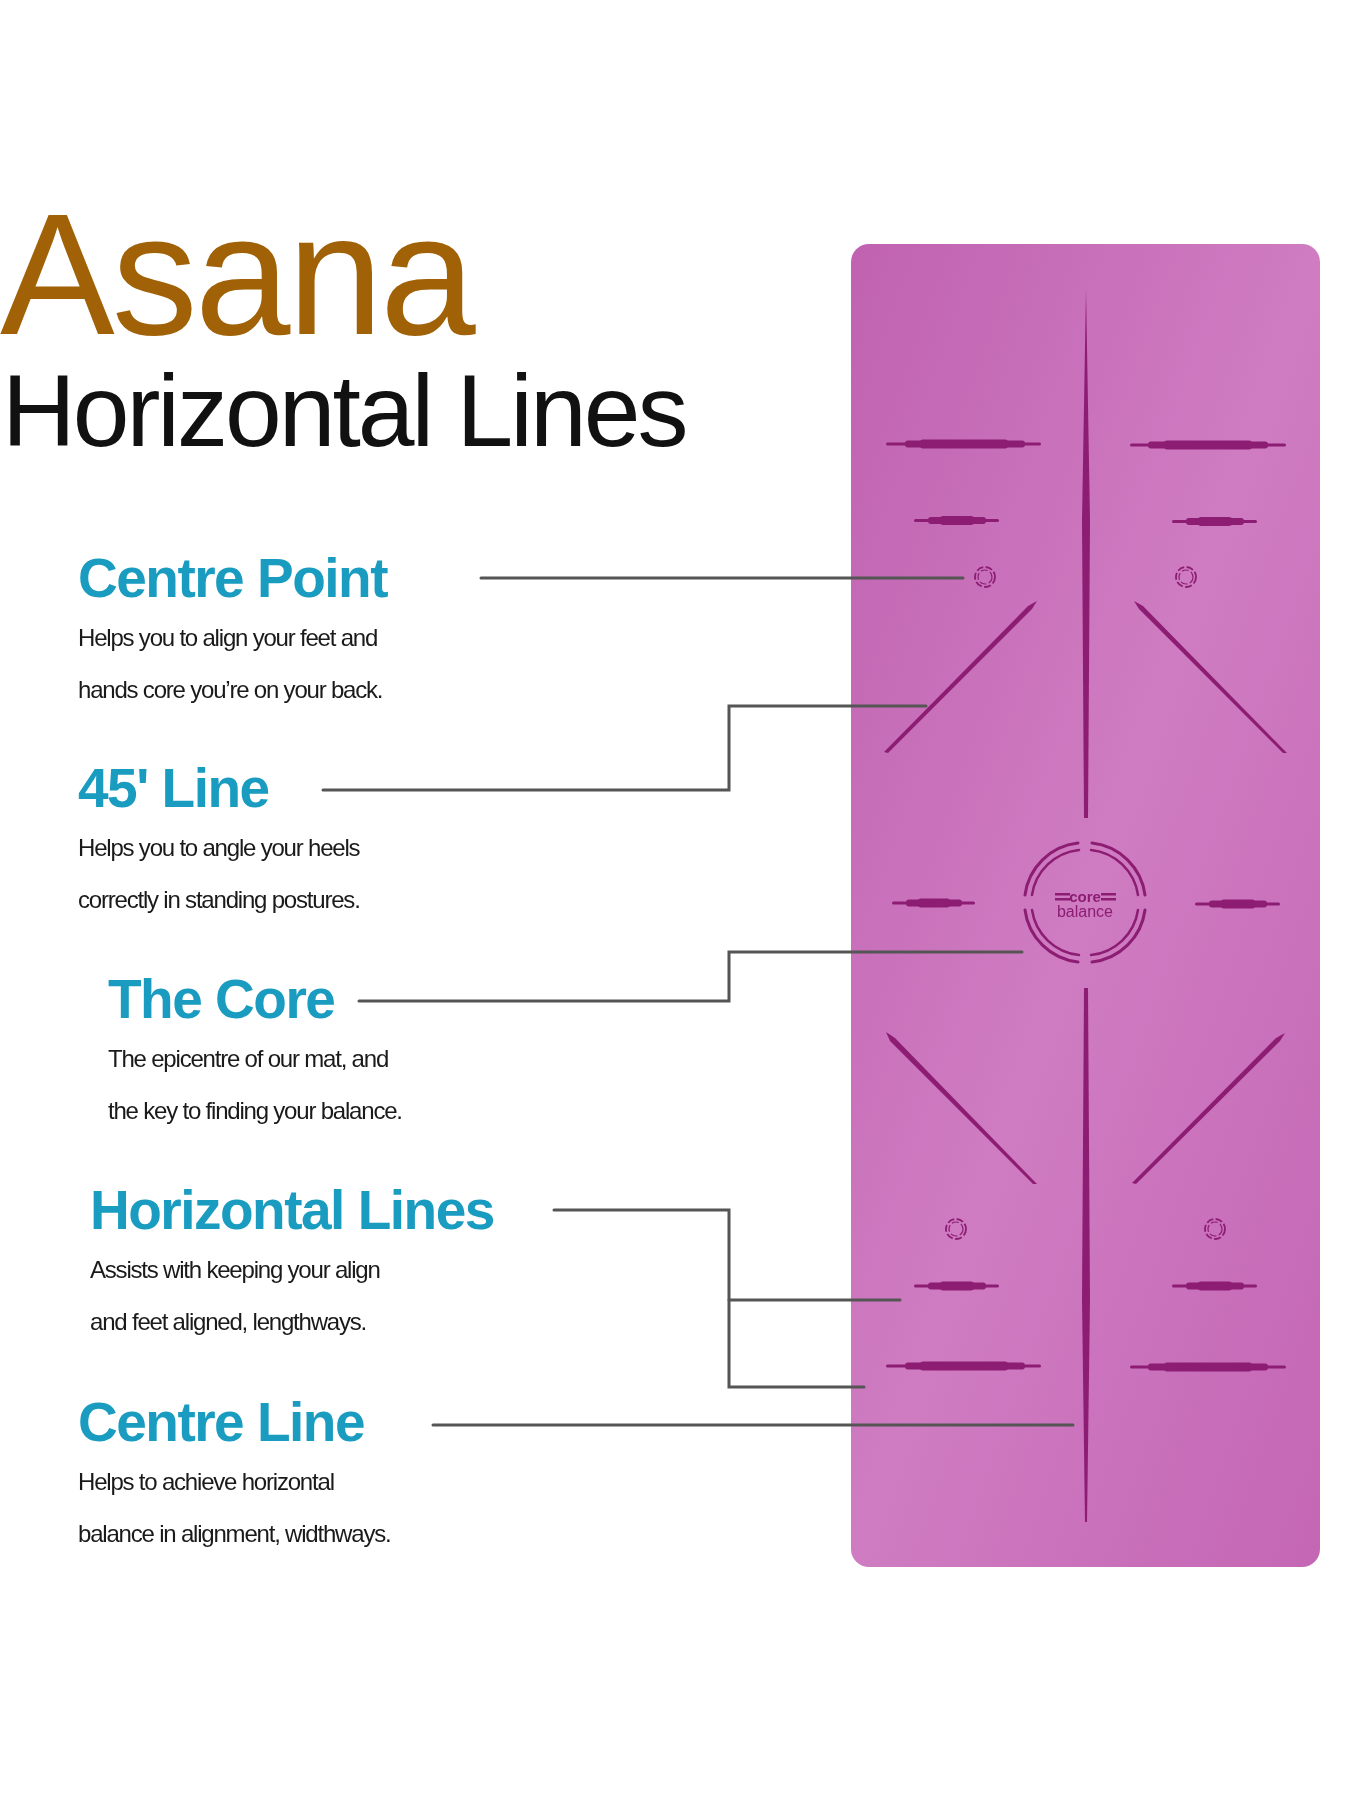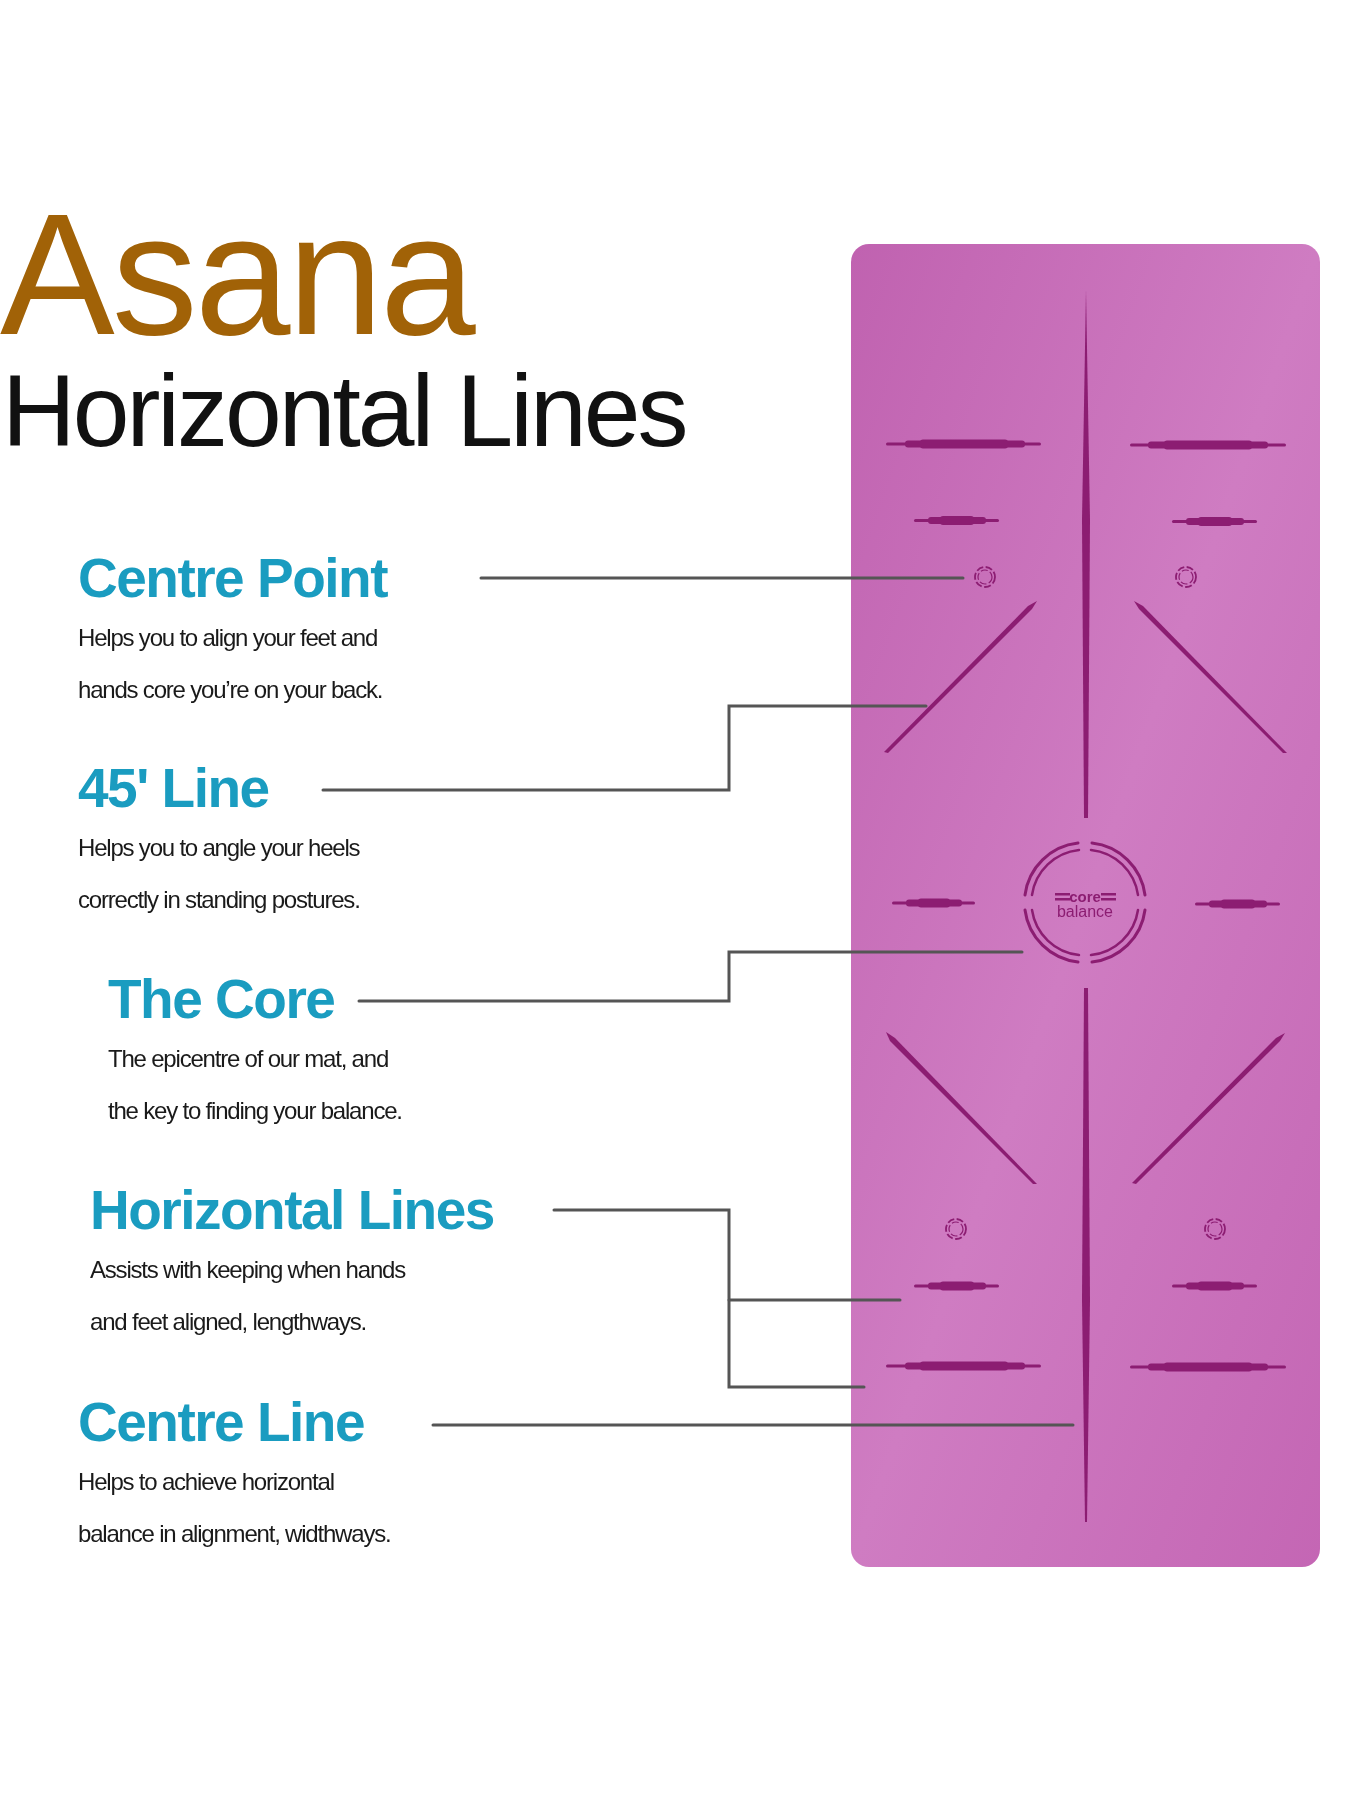--- a/index.html
+++ b/index.html
@@ -166,21 +166,21 @@
   <h2>The Core</h2>
   <p>
     <span>The epicentre of our mat, and</span>
     <span>the key to finding your balance.</span>
   </p>
 </div>
 
 <div class="feature" style="top:1180px;margin-left:12px;">
   <h2>Horizontal Lines</h2>
   <p>
-    <span>Assists with keeping when hands</span>
+    <span>Assists with keeping your align</span>
     <span>and feet aligned, lengthways.</span>
   </p>
 </div>
 
 <div class="feature" style="top:1392px;">
   <h2>Centre Line</h2>
   <p>
     <span>Helps to achieve horizontal</span>
     <span>balance in alignment, widthways.</span>
   </p>

